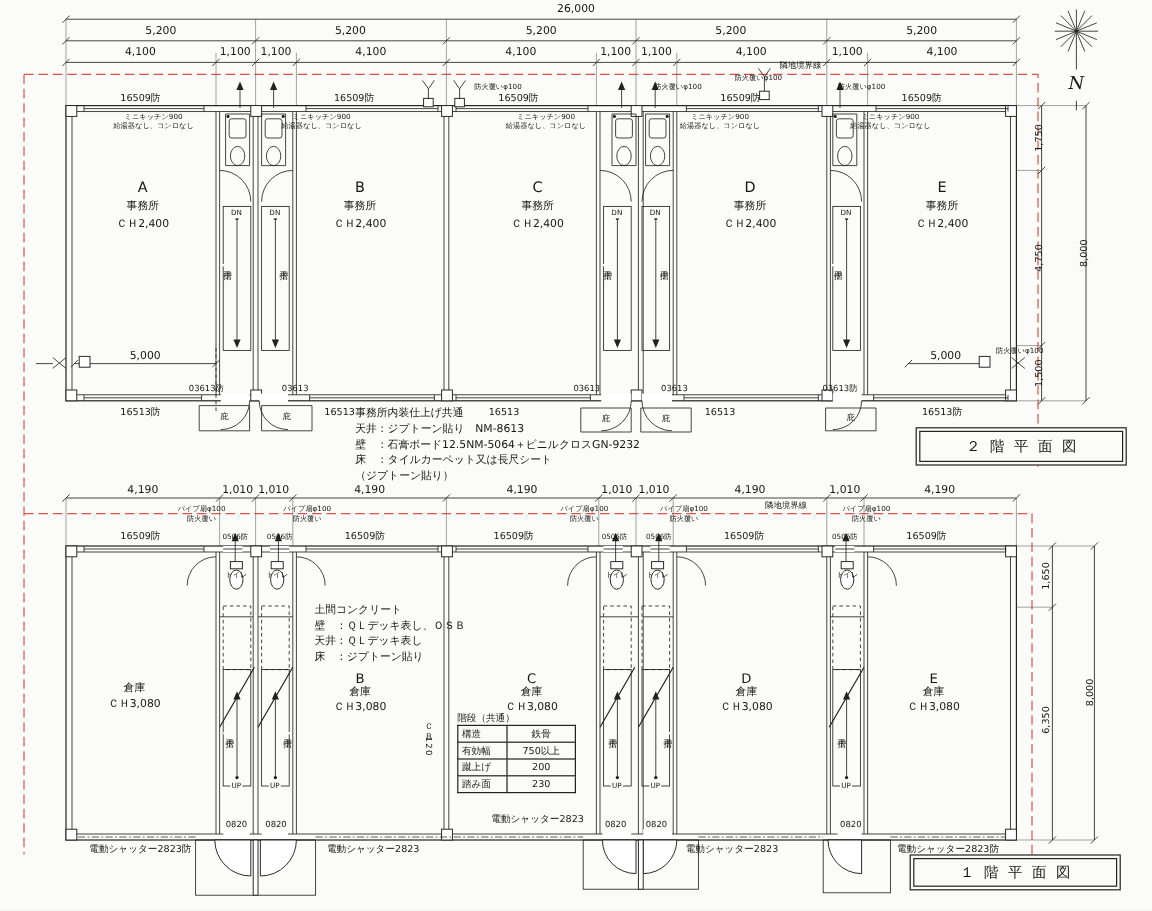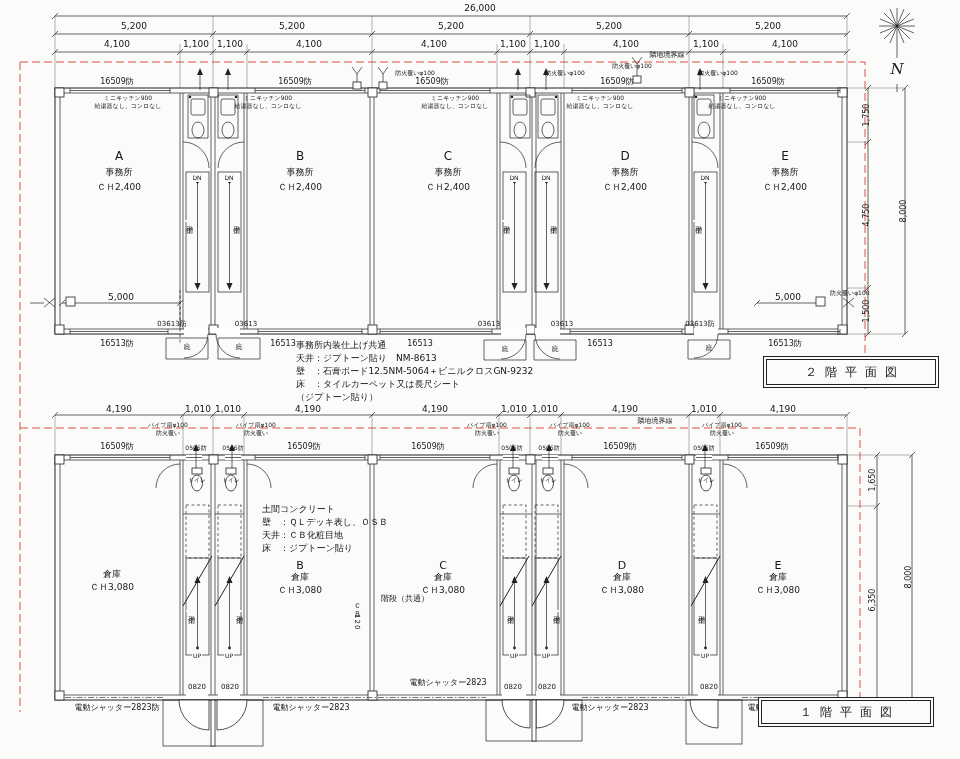--- a/index.html
+++ b/index.html
@@ -402,31 +402,51 @@
 <span class="lb s9" style="left:443px;top:586px">ＣＨ3,080</span>
 <span class="lb s11" style="left:622px;top:560px">D</span>
 <span class="lb s9" style="left:622px;top:573px">倉庫</span>
 <span class="lb s9" style="left:622px;top:586px">ＣＨ3,080</span>
 <span class="lb s11" style="left:778px;top:560px">E</span>
 <span class="lb s9" style="left:778px;top:573px">倉庫</span>
 <span class="lb s9" style="left:778px;top:586px">ＣＨ3,080</span>
 
 <span class="lb s9 ll" style="left:262px;top:505px">土間コンクリート</span>
 <span class="lb s9 ll" style="left:262px;top:518px">壁　：ＱＬデッキ表し、ＯＳＢ</span>
-<span class="lb s9 ll" style="left:262px;top:531px">天井：ＣＢ化粧目地</span>
+<span class="lb s9 ll" style="left:262px;top:531px">天井：ＱＬデッキ表し</span>
 <span class="lb s9 ll" style="left:262px;top:544px">床　：ジプトーン貼り</span>
 
 <span class="vt bgw" style="left:352px;top:598px">ＣＢ120</span>
 <span class="vt bgw" style="left:186px;top:610px">手摺</span>
 <span class="vt bgw" style="left:234px;top:610px">手摺</span>
 <span class="vt bgw" style="left:505px;top:610px">手摺</span>
 <span class="vt bgw" style="left:551px;top:610px">手摺</span>
 <span class="vt bgw" style="left:696px;top:610px">手摺</span>
 
 <span class="lb s8 ll" style="left:381px;top:595px;font-size:8px">階段（共通）</span>
+<table id="stairtbl">
+  <tbody>
+        <tr>
+          <td class="c1">構造</td>
+      <td class="c2">鉄骨</td>
+        </tr>
+  <tr>
+          <td class="c1">有効幅</td>
+      <td class="c2">750以上</td>
+        </tr>
+  <tr>
+          <td class="c1">蹴上げ</td>
+      <td class="c2">200</td>
+        </tr>
+  <tr>
+          <td class="c1">踏み面</td>
+      <td class="c2">230</td>
+        </tr>
+</tbody>
+    </table>
 
 <span class="lb s6 bgw" style="left:197px;top:653px">UP</span>
 <span class="lb s6 bgw" style="left:229px;top:653px">UP</span>
 <span class="lb s6 bgw" style="left:514px;top:653px">UP</span>
 <span class="lb s6 bgw" style="left:546px;top:653px">UP</span>
 <span class="lb s6 bgw" style="left:705px;top:653px">UP</span>
 
 <span class="lb bgw" style="left:448px;top:679px">電動シャッター2823</span>
 <span class="lb s7 bgw" style="left:197px;top:684px">0820</span>
 <span class="lb s7 bgw" style="left:230px;top:684px">0820</span>
@@ -435,17 +455,17 @@
 <span class="lb s7 bgw" style="left:709px;top:684px">0820</span>
 <span class="lb" style="left:117px;top:704px">電動シャッター2823防</span>
 <span class="lb" style="left:311px;top:704px">電動シャッター2823</span>
 <span class="lb" style="left:610px;top:704px">電動シャッター2823</span>
 <span class="lb" style="left:790px;top:704px">電動シャッター2823防</span>
 
 <span class="rv" style="left:872px;top:480px">1,650</span>
 <span class="rv" style="left:872px;top:600px">6,350</span>
 <span class="rv" style="left:908px;top:577px">8,000</span>
 
-<div class="titlebox" style="left:758px;top:697px;width:170px;height:24px">
+<div class="titlebox" style="left:758px;top:712px;width:170px;height:24px">
   <div class="in">１階平面図</div>
 </div>
 
 </div>
 
 </body></html>

